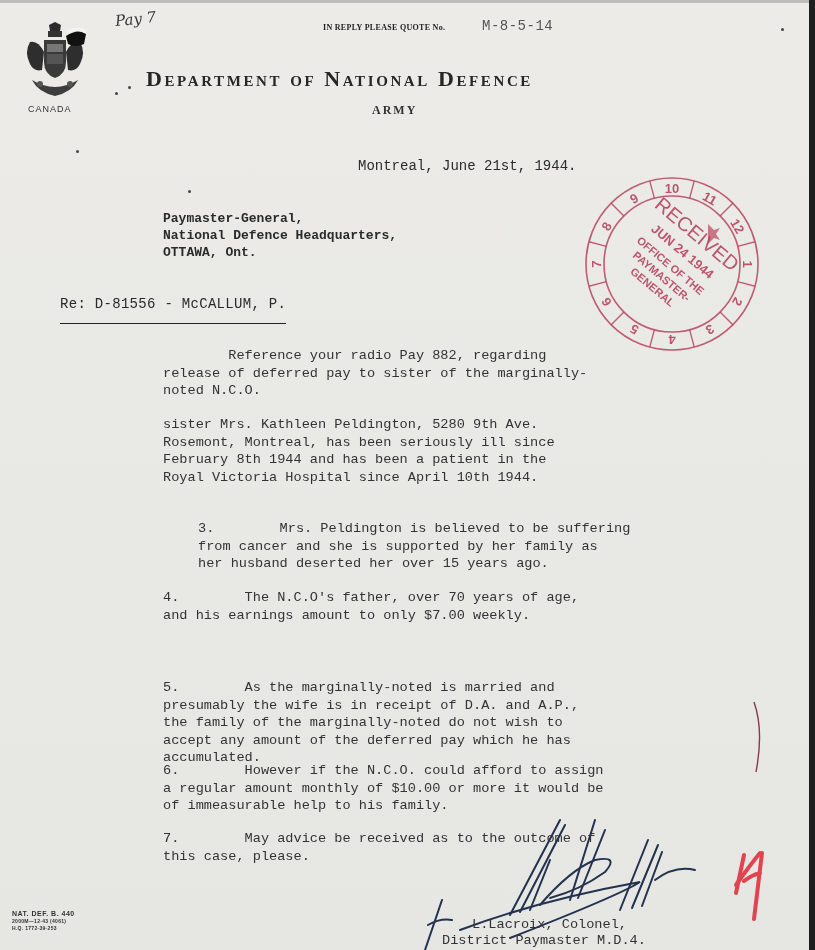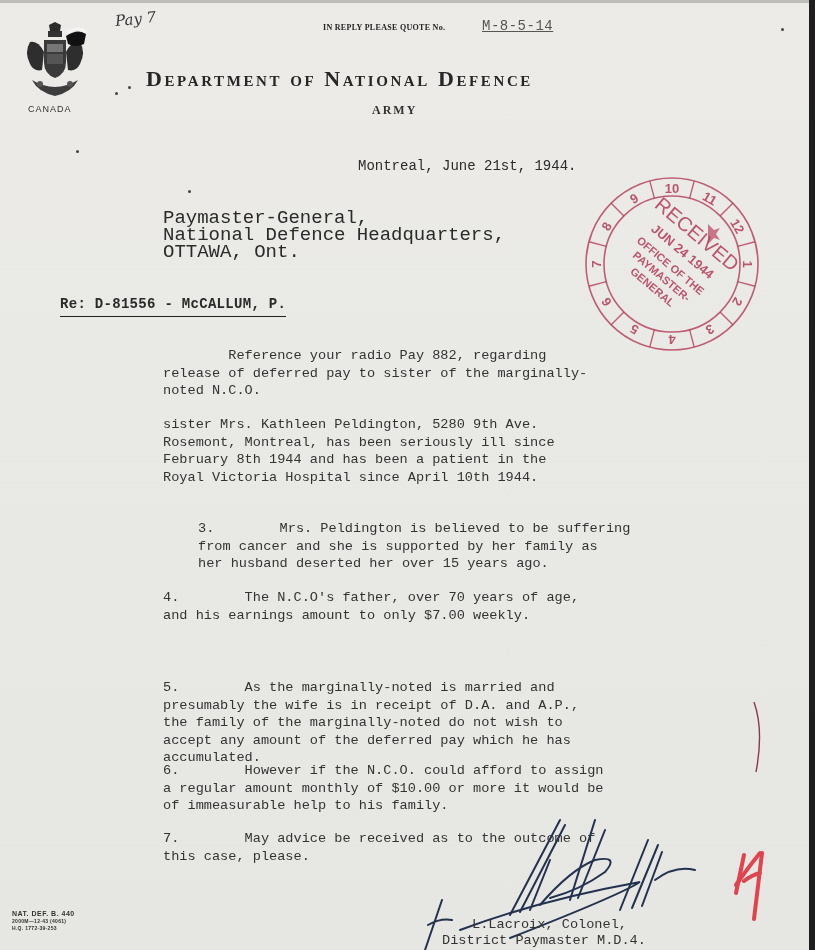--- a/index.html
+++ b/index.html
@@ -15,30 +15,30 @@
     background: linear-gradient(180deg, #ecebe8 0%, #e9e9e6 40%, #e6e6e3 100%);
   }
   .right-edge { position: absolute; left: 809px; top: 0; width: 6px; height: 950px; background: #1e1e1e; }
   .top-edge { position: absolute; left: 0; top: 0; width: 809px; height: 3px; background: #bdbdbb; }
 
   .crest { position: absolute; left: 22px; top: 22px; width: 66px; height: 78px; }
   .crest-label { position: absolute; left: 28px; top: 104px; font-family: "Liberation Sans", sans-serif; font-size: 9px; letter-spacing: 1px; color: #333; }
   .hand-pay { position: absolute; left: 115px; top: 10px; font-family: "DejaVu Serif", serif; font-style: italic; font-size: 15px; color: #333; transform: rotate(-6deg); }
 
   .reply-label { position: absolute; left: 323px; top: 23px; font-family: "Liberation Serif", serif; font-size: 8px; font-weight: bold; letter-spacing: 0.3px; color: #222; }
-  .reply-no { position: absolute; left: 482px; top: 18px; font-size: 14px; color: #555; letter-spacing: 0.5px; text-decoration: underline; }
+  .reply-no { position: absolute; left: 482px; top: 18px; font-size: 14px; color: #555; letter-spacing: 0.5px; }
 
   .dept-title { position: absolute; left: 146px; top: 66px; font-family: "Liberation Serif", serif; font-size: 22px; letter-spacing: 2.6px; color: #262626; font-variant: small-caps; font-weight: bold; }
   .army { position: absolute; left: 372px; top: 103px; font-family: "Liberation Serif", serif; font-size: 12px; letter-spacing: 2px; color: #333; font-weight: bold; }
 
   .dateline { position: absolute; left: 358px; top: 158px; font-size: 14px; }
-  .address { position: absolute; left: 163px; top: 210px; font-size: 19px; line-height: 17px; }
+  .address { position: absolute; left: 163px; top: 210px; font-size: 13px; line-height: 17px; font-weight: bold; }
   .address div { white-space: pre; }
 
-  .re-line { position: absolute; left: 60px; top: 296px; font-size: 14px; border-bottom: 1.5px solid #222; padding-bottom: 4px; letter-spacing: 0.3px; font-weight: bold; }
+  .re-line { position: absolute; left: 60px; top: 296px; font-size: 14px; border-bottom: 1.5px solid #222; padding-bottom: 11px; letter-spacing: 0.3px; }
 
   .body-text { position: absolute; left: 163px; width: 560px; font-size: 13.6px; line-height: 17.5px; color: #333; }
   .body-text .line { white-space: pre; }
 
   .stamp { position: absolute; left: 580px; top: 172px; width: 185px; height: 185px; }
 
   .sig-svg { position: absolute; left: 420px; top: 800px; width: 300px; height: 150px; }
   .sig-name { position: absolute; left: 472px; top: 917px; font-size: 13.6px; line-height: 16px; color: #333; }
   .sig-name div { white-space: pre; }
   .red-mark { position: absolute; left: 730px; top: 845px; width: 50px; height: 80px; }

